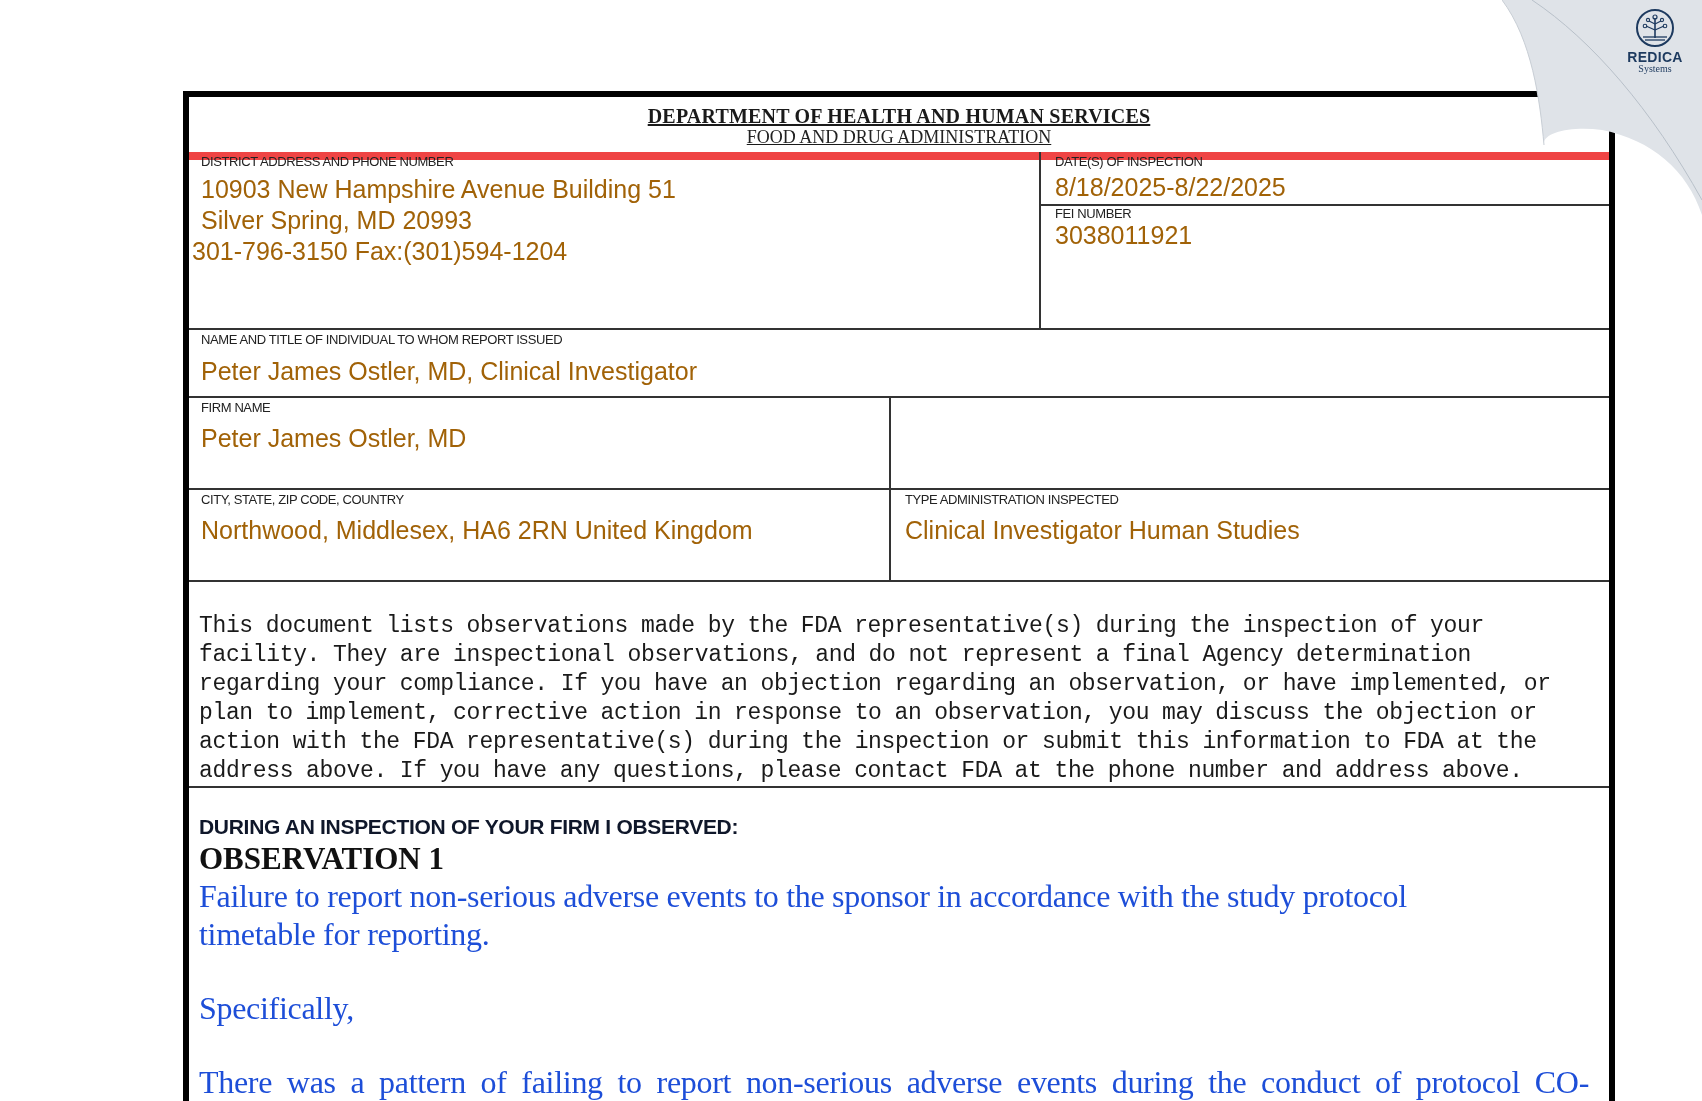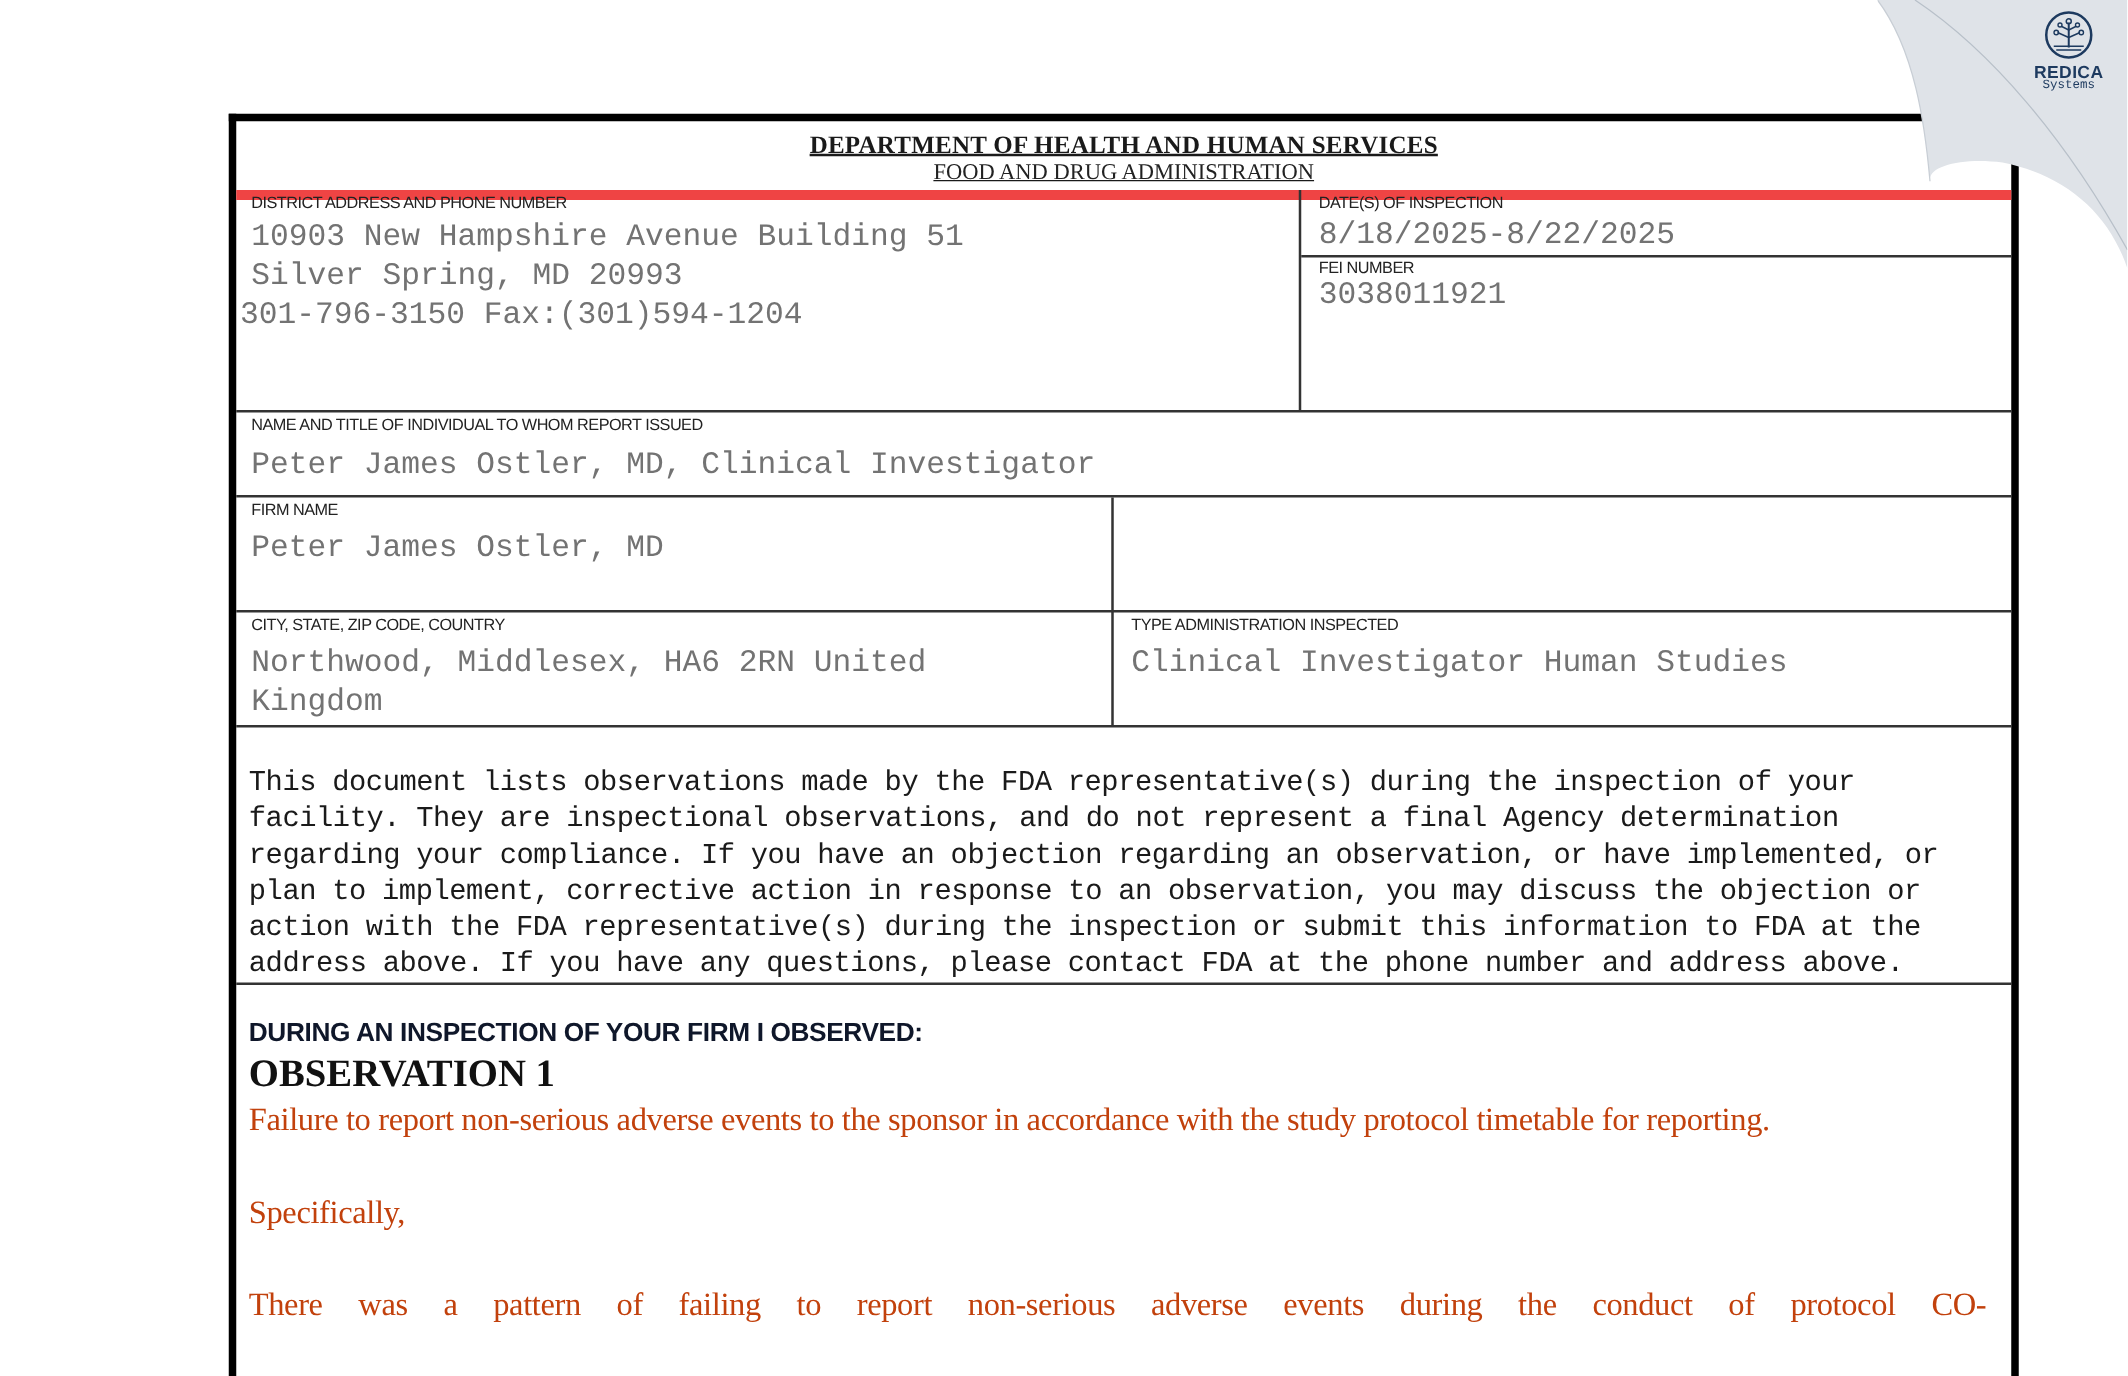--- a/index.html
+++ b/index.html
@@ -55,23 +55,23 @@
       font-family: "Liberation Sans", sans-serif;
       font-size: 13px;
       letter-spacing: -0.4px;
       color: #222;
       position: absolute;
       left: 12px;
       top: 2px;
       white-space: nowrap;
     }
     .value {
-      font-family: Liberation Mono, monospace;
+      font-family: Liberation Sans, sans-serif;
       font-size: 25px;
-      color: #737373;
+      color: #a16207;
       position: absolute;
       left: 12px;
       line-height: 31px;
       white-space: pre-wrap;
     }
     .hline {
       position: absolute;
       left: 0; right: 0;
       height: 2px;
       background: #333;
@@ -109,23 +109,23 @@
     .obs-title {
       font-family: "Liberation Serif", serif;
       font-weight: bold;
       font-size: 31px;
       margin-top: 2px;
       line-height: 36px;
       color: #111;
     }
     .obs-text {
       font-family: "Liberation Serif", serif;
-      font-size: 26px;
+      font-size: 32px;
       line-height: 38px;
-      color: #c2410c;
+      color: #1d4ed8;
       letter-spacing: -0.3px;
     }
     .obs-spec {
       margin-top: 36px;
     }
     .obs-detail {
       margin-top: 36px;
       text-align: justify;
       text-align-last: justify;
       white-space: nowrap;
@@ -149,21 +149,21 @@
     }
     .brand .name {
       font-family: "Liberation Sans", sans-serif;
       font-weight: bold;
       font-size: 14px;
       line-height: 14px;
       letter-spacing: 0.3px;
       margin-top: 2px;
     }
     .brand .sub {
-      font-family: Liberation Mono, monospace;
+      font-family: Liberation Serif, serif;
       font-size: 10px;
       line-height: 10px;
     }
   </style>
 </head>
 <body>
 
 <div class="frame">
 
   <div class="header">

